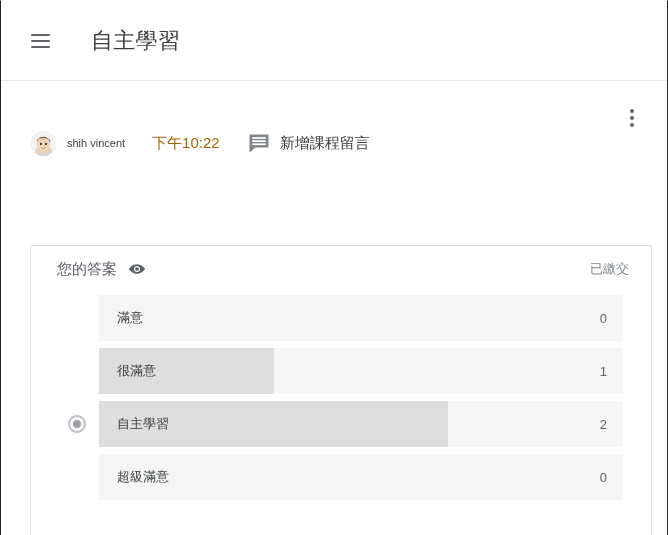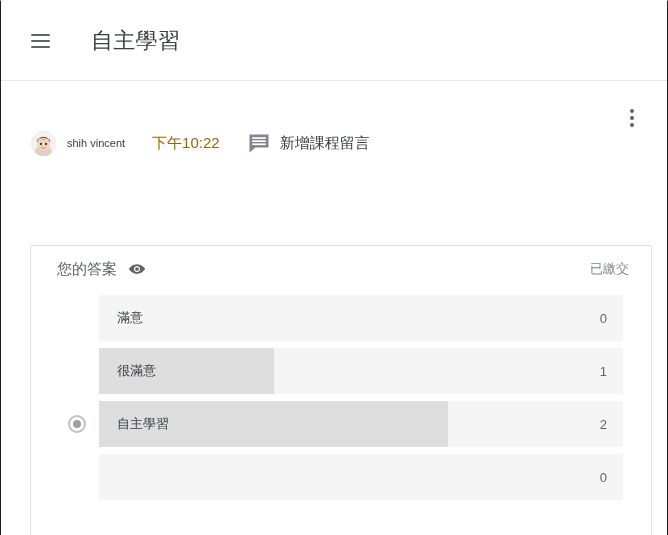--- a/index.html
+++ b/index.html
@@ -350,19 +350,20 @@
             <div class="bar-label">自主學習</div>
             <div class="bar-count">2</div>
           </div>
         </div>
         <div class="poll-row">
           <div class="radio-slot">
             <div class="radio hidden"></div>
           </div>
           <div class="bar-track">
             <div class="bar-fill" style="width: 0%;"></div>
+            <div class="bar-label">超級滿意</div>
             <div class="bar-count">0</div>
           </div>
         </div>
       </div>
   </div>
 
 </div>
 
 </body></html>

